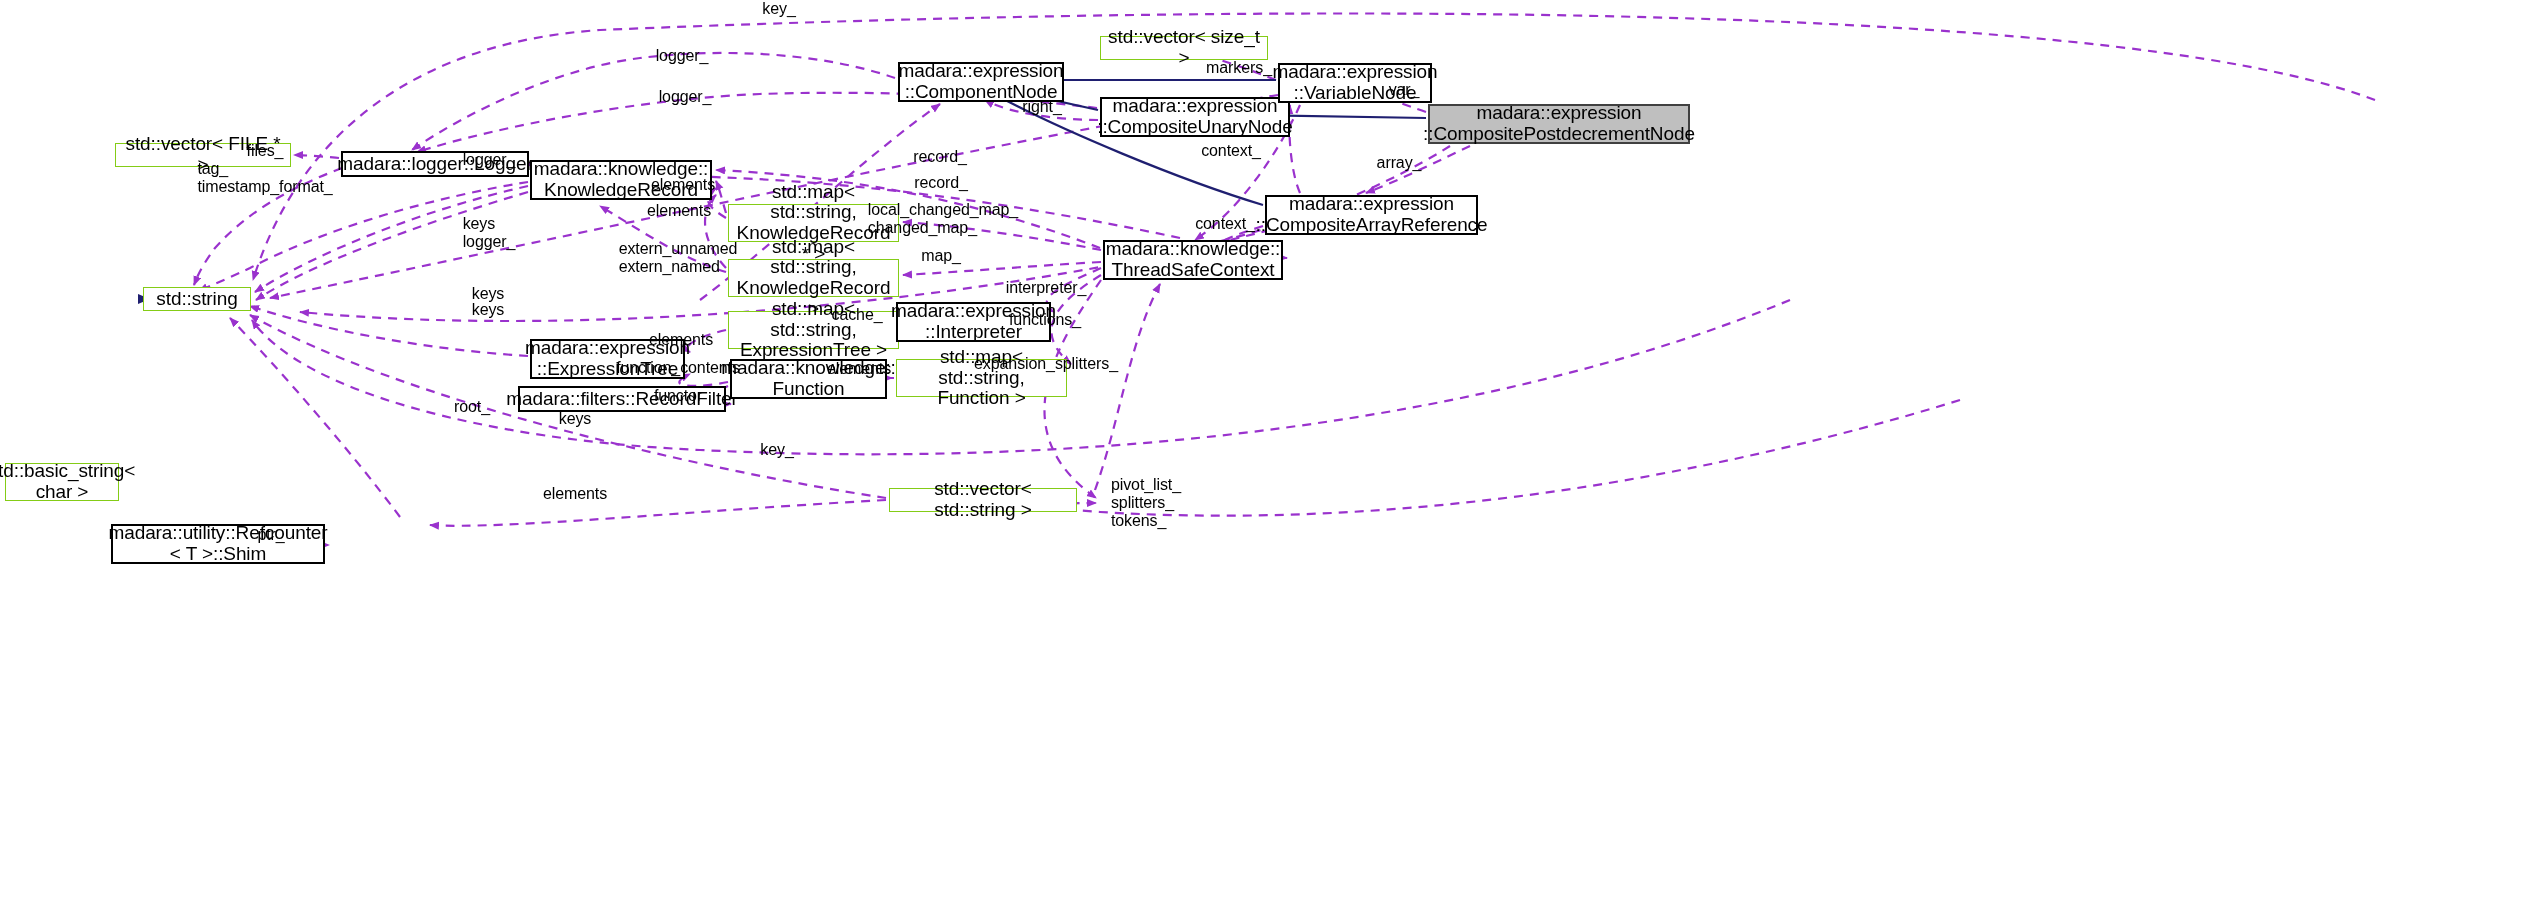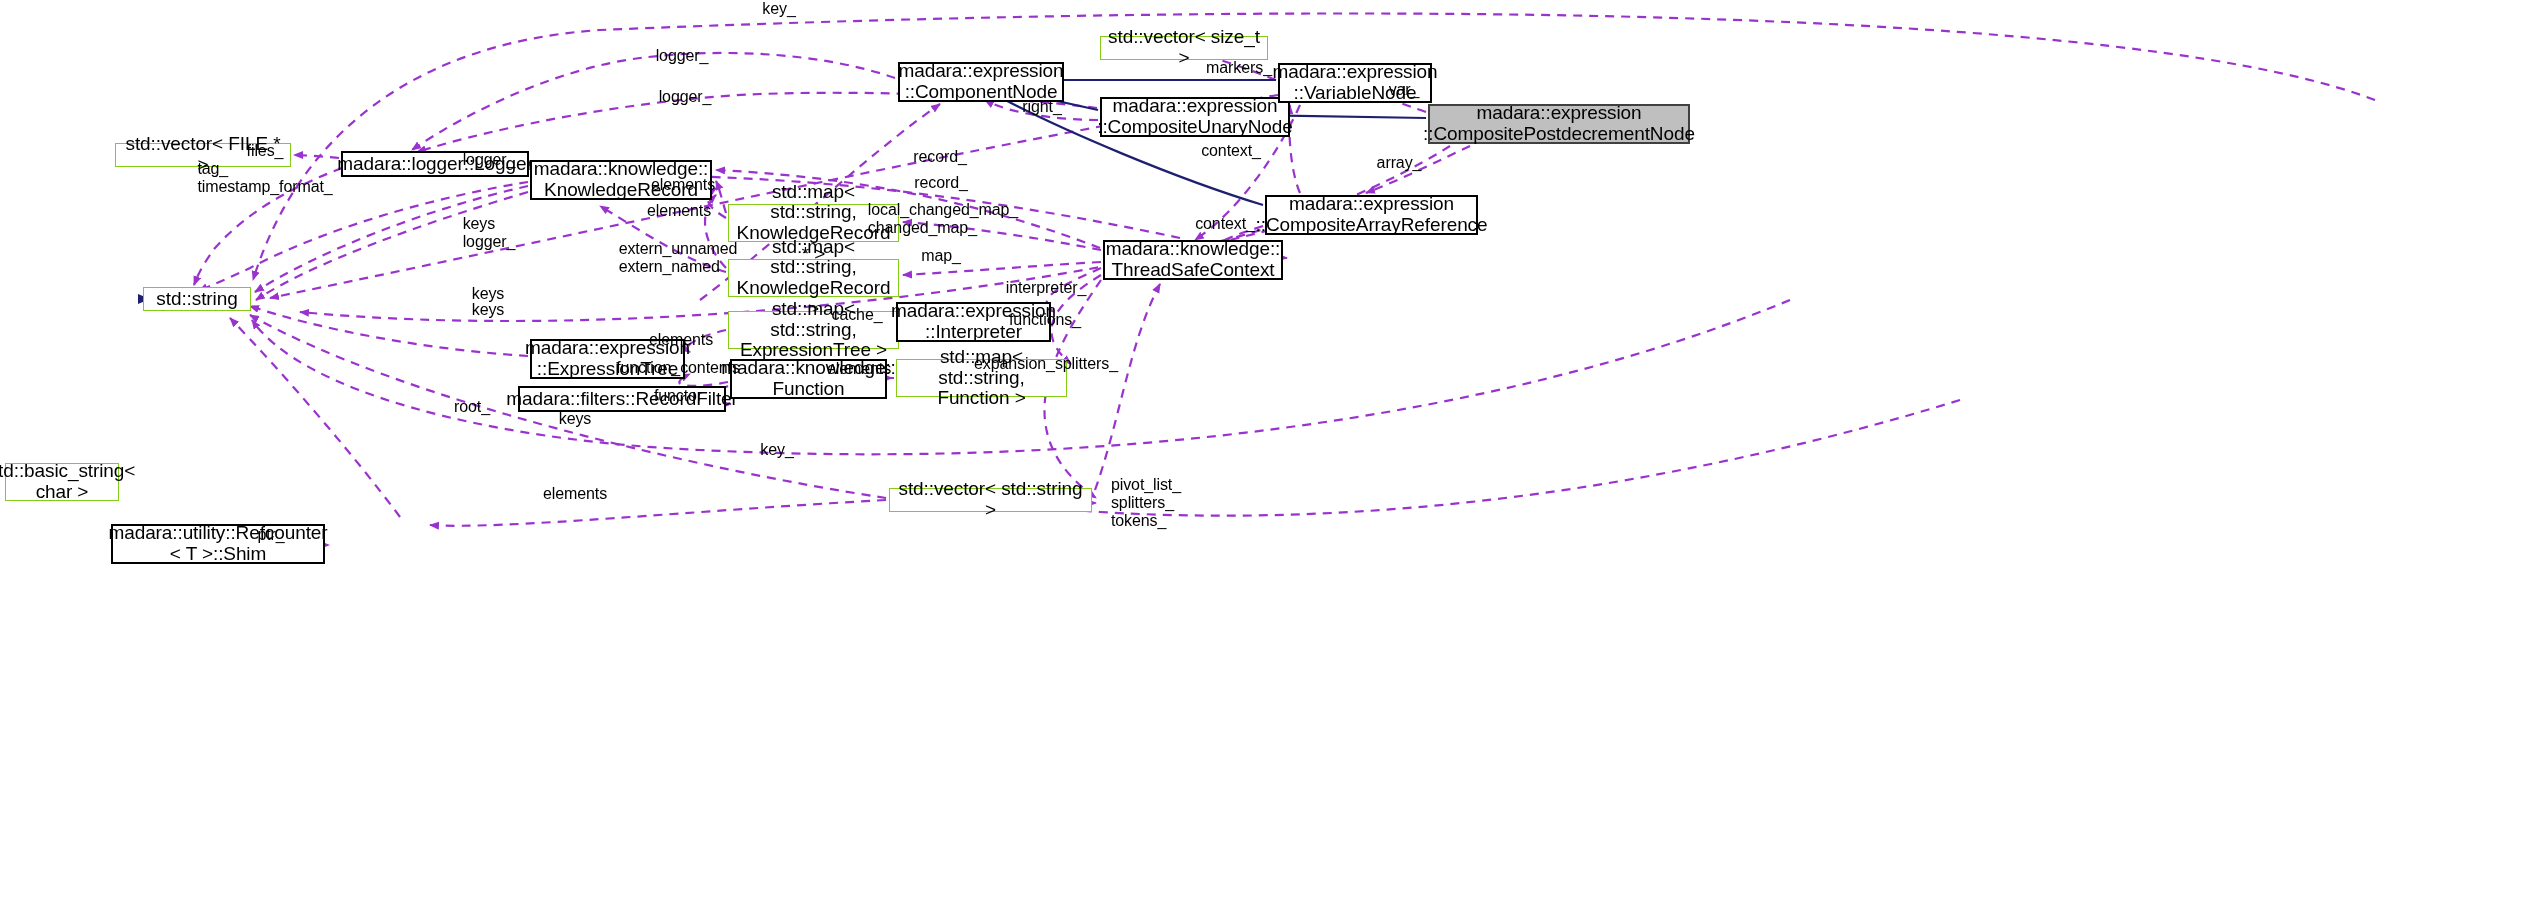--- a/index.html
+++ b/index.html
@@ -206,21 +206,21 @@
 ::CompositeUnaryNode</div>
     <div class="node light" style="left: 1100px; top: 36px; width: 168px; height: 24px;">std::vector&lt; size_t &gt;</div>
     <div class="node solid" style="left: 1278px; top: 63px; width: 154px; height: 40px;">madara::expression
 ::VariableNode</div>
     <div class="node solid" style="left: 1265px; top: 195px; width: 213px; height: 40px;">madara::expression
 ::CompositeArrayReference</div>
     <div class="node solid" style="left: 1103px; top: 240px; width: 180px; height: 40px;">madara::knowledge::
 ThreadSafeContext</div>
     <div class="node current" style="left: 1428px; top: 104px; width: 262px; height: 40px;">madara::expression
 ::CompositePostdecrementNode</div>
-    <div class="node light" style="left: 889px; top: 488px; width: 203px; height: 24px;">std::vector&lt; std::string &gt;</div>
+    <div class="node light" style="left: 889px; top: 488px; width: 188px; height: 24px;">std::vector&lt; std::string &gt;</div>
     <div class="node solid" style="left: 111px; top: 524px; width: 214px; height: 40px;">madara::utility::Refcounter
 &lt; T &gt;::Shim</div>
     <div class="edge-label" style="left: 779px; top: 9px;">key_</div>
     <div class="edge-label" style="left: 682px; top: 56px;">logger_</div>
     <div class="edge-label" style="left: 685px; top: 97px;">logger_</div>
     <div class="edge-label" style="left: 1239px; top: 52px; margin-top: 16px;">markers_</div>
     <div class="edge-label" style="left: 1042px; top: 107px;">right_</div>
     <div class="edge-label" style="left: 1404px; top: 90px;">var_</div>
     <div class="edge-label" style="left: 265px; top: 151px;">files_</div>
     <div class="edge-label" style="left: 265px; top: 178px;">tag_

